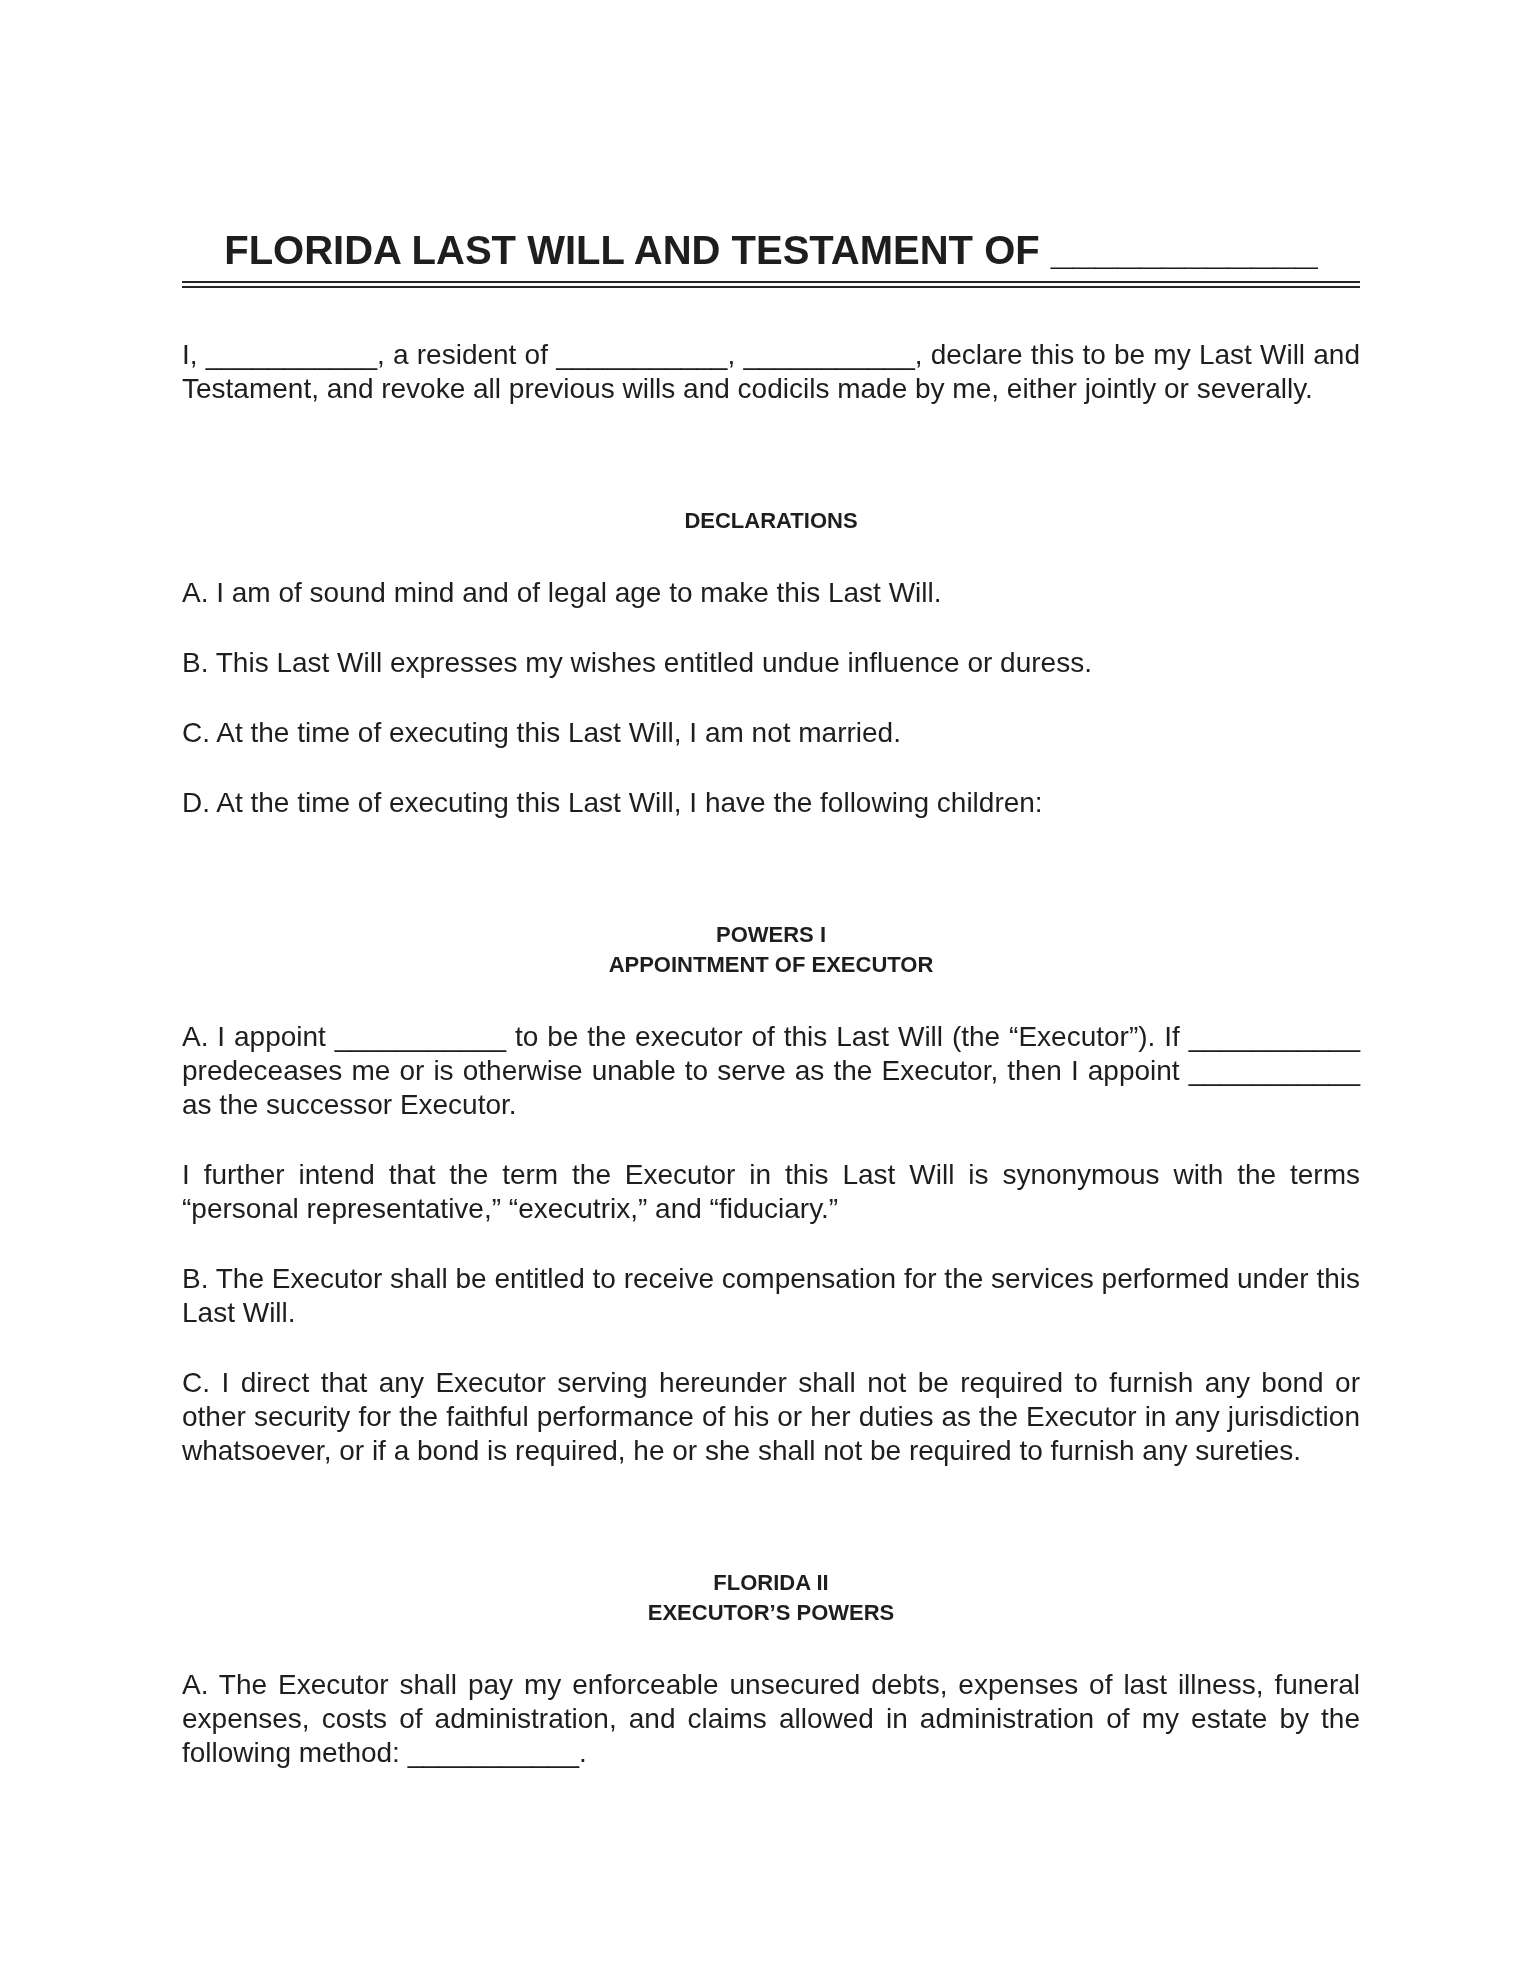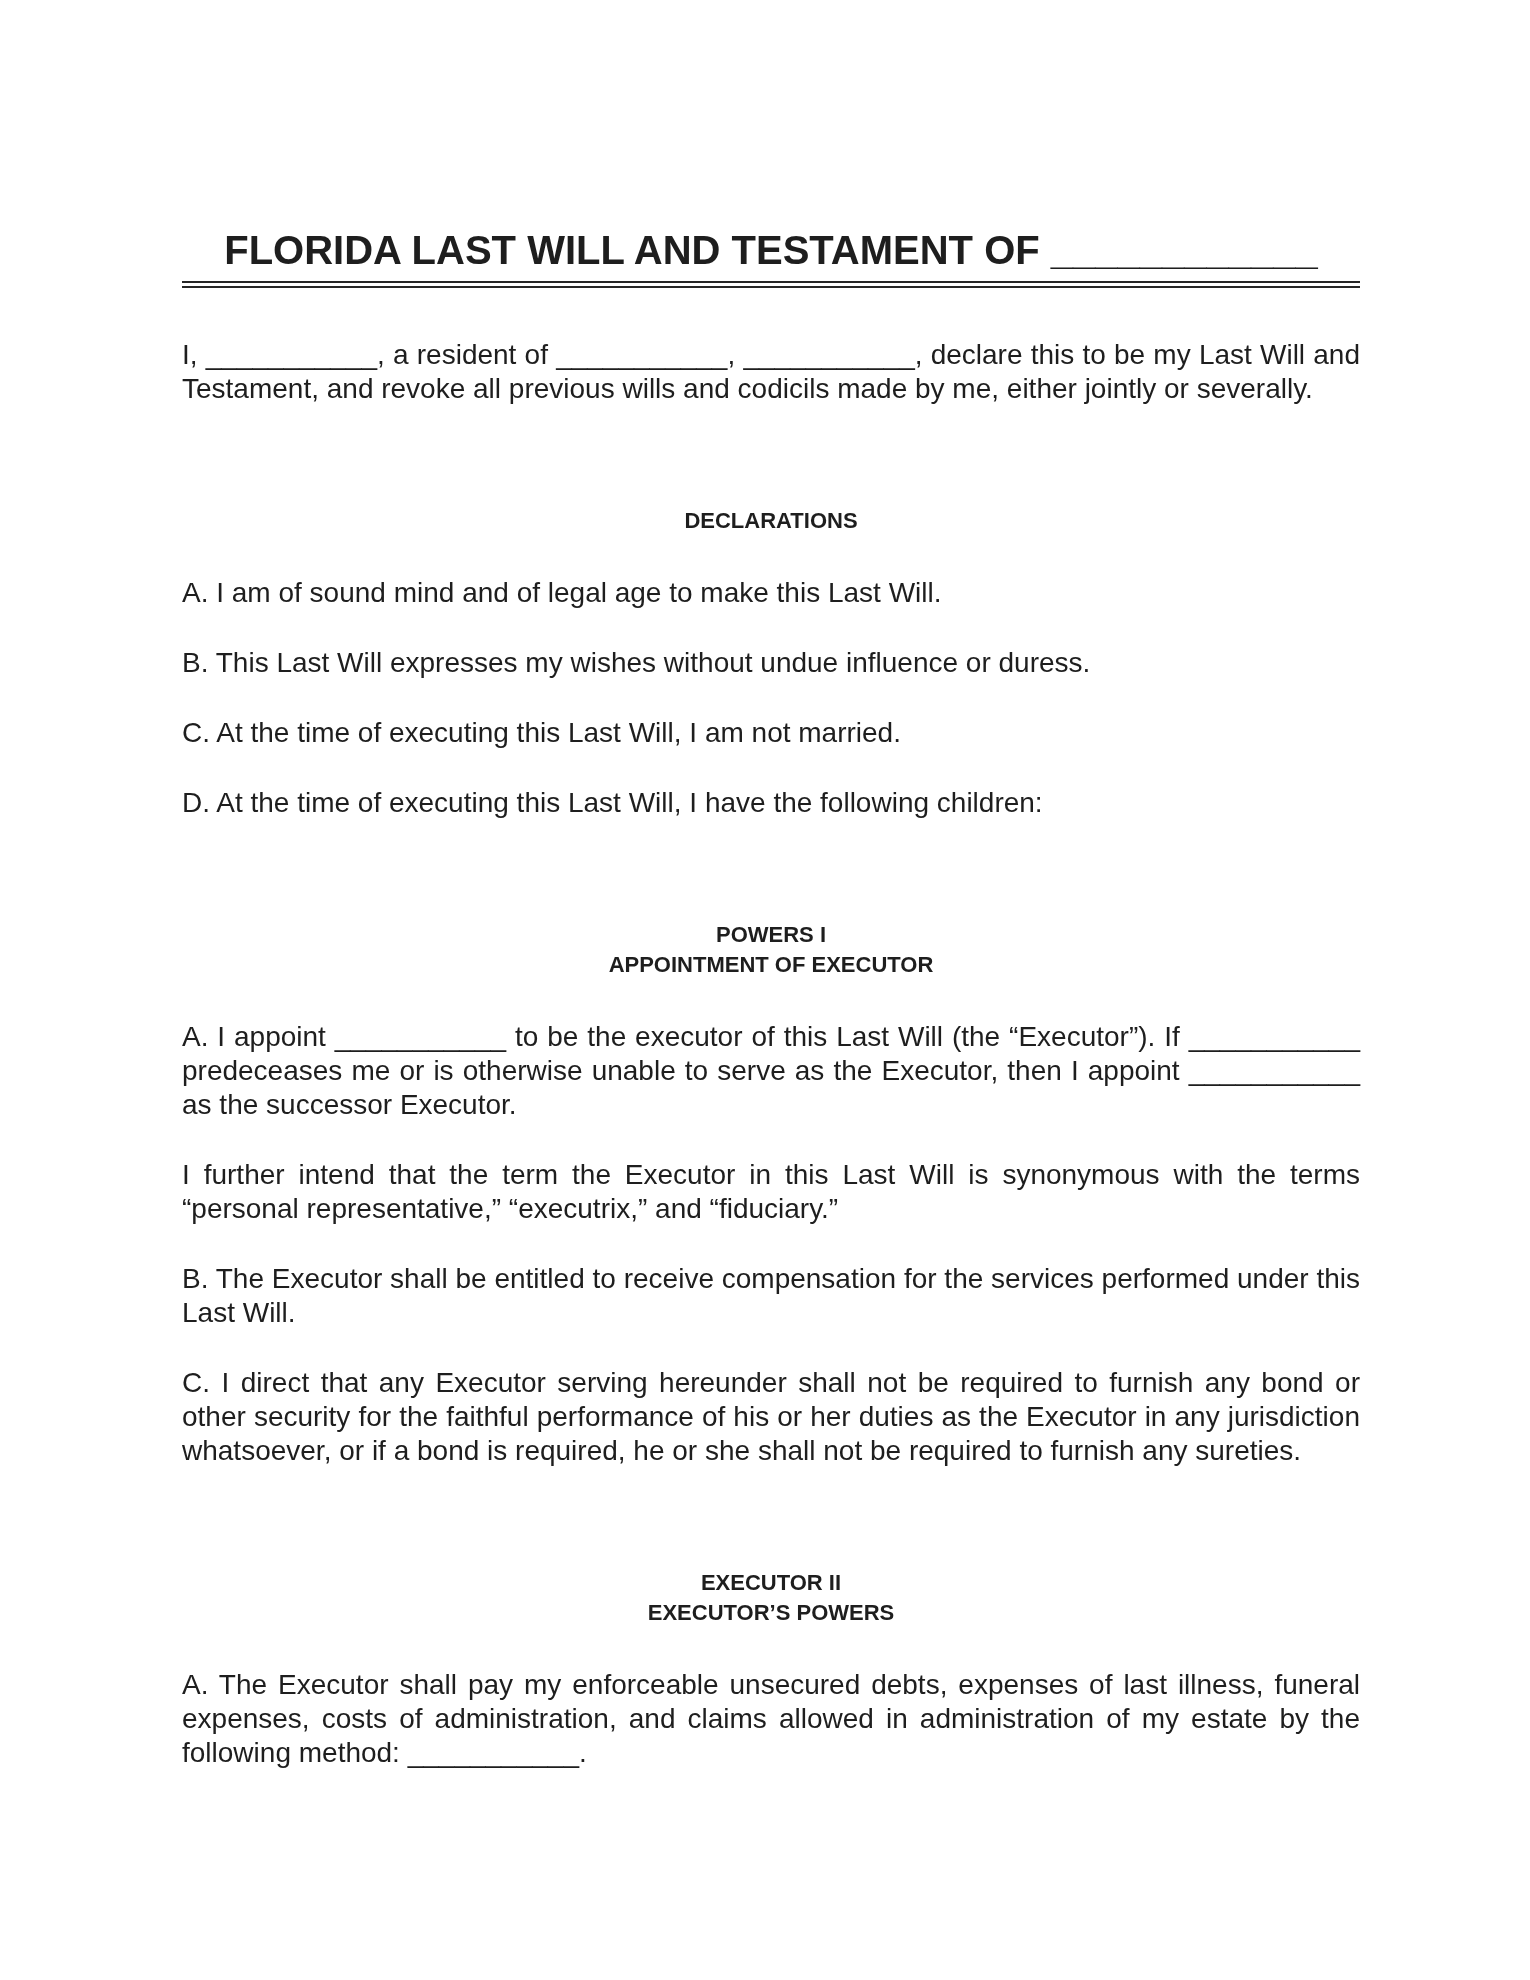--- a/index.html
+++ b/index.html
@@ -48,37 +48,37 @@
 
   <h1 class="doc-title">FLORIDA LAST WILL AND TESTAMENT OF ____________</h1>
 
   <p class="body-text">I, ___________, a resident of ___________, ___________, declare this to be my Last Will and Testament, and revoke all previous wills and codicils made by me, either jointly or severally.</p>
 
   <section>
     <h2 class="section-heading">
       <span class="heading-line">DECLARATIONS</span>
     </h2>
     <p class="body-text">A. I am of sound mind and of legal age to make this Last Will.</p>
-    <p class="body-text">B. This Last Will expresses my wishes without undue influence or duress.</p>
+    <p class="body-text">B. This Last Will expresses my wishes entitled undue influence or duress.</p>
     <p class="body-text">C. At the time of executing this Last Will, I am not married.</p>
     <p class="body-text">D. At the time of executing this Last Will, I have the following children:</p>
   </section>
 
   <section>
     <h2 class="section-heading">
       <span class="heading-line">POWERS I</span>
       <span class="heading-line">APPOINTMENT OF EXECUTOR</span>
     </h2>
     <p class="body-text">A. I appoint ___________ to be the executor of this Last Will (the “Executor”). If ___________ predeceases me or is otherwise unable to serve as the Executor, then I appoint ___________ as the successor Executor.</p>
     <p class="body-text">I further intend that the term the Executor in this Last Will is synonymous with the terms “personal representative,” “executrix,” and “fiduciary.”</p>
     <p class="body-text">B. The Executor shall be entitled to receive compensation for the services performed under this Last Will.</p>
     <p class="body-text">C. I direct that any Executor serving hereunder shall not be required to furnish any bond or other security for the faithful performance of his or her duties as the Executor in any jurisdiction whatsoever, or if a bond is required, he or she shall not be required to furnish any sureties.</p>
   </section>
 
   <section>
     <h2 class="section-heading">
-      <span class="heading-line">EXECUTOR II</span>
+      <span class="heading-line">FLORIDA II</span>
       <span class="heading-line">EXECUTOR’S POWERS</span>
     </h2>
     <p class="body-text">A. The Executor shall pay my enforceable unsecured debts, expenses of last illness, funeral expenses, costs of administration, and claims allowed in administration of my estate by the following method: ___________.</p>
   </section>
 
 </div>
 
 </body></html>

